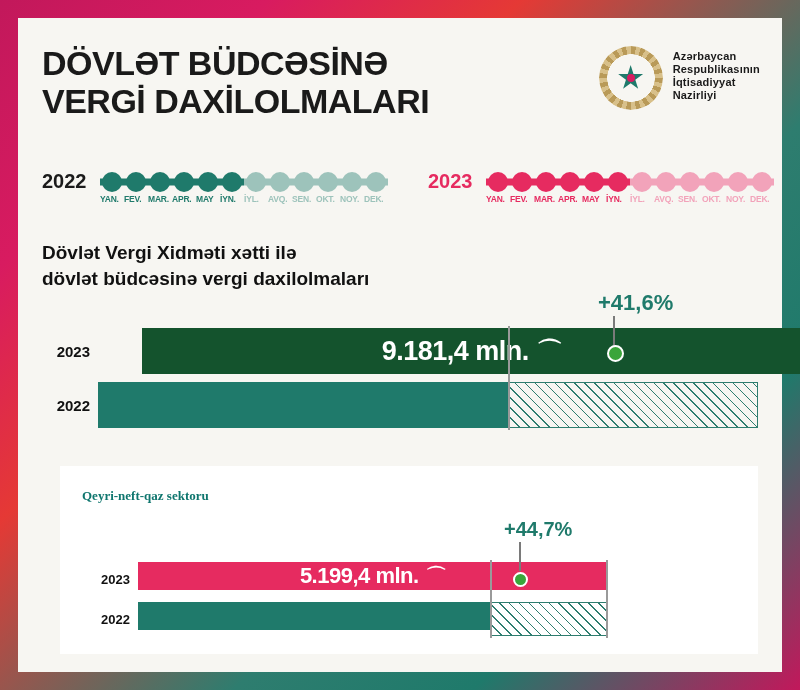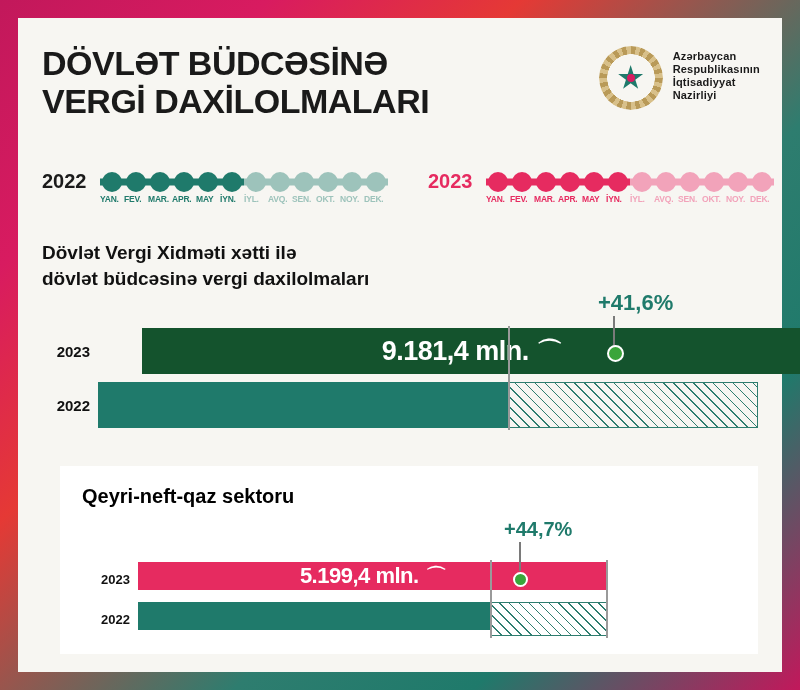--- a/index.html
+++ b/index.html
@@ -97,21 +97,21 @@
   }
   .needle{position:absolute;width:1.5px;background:#7a7a7a;}
   .greendot{position:absolute;width:13px;height:13px;border-radius:50%;background:#3aa53a;border:2px solid #fff;}
 
   
   .panel2{
     position:absolute;left:42px;top:448px;width:698px;height:188px;background:#fff;
   }
   .sec2-title{
     position:absolute;left:22px;top:18px;
-    font-size:20px;line-height:24px;font-weight:bold;color:#000000;
+    font-size:13px;line-height:24px;font-weight:bold;color:#0f766e;font-family:Liberation Serif, serif;
   }
   .sec2-title span{display:block;}
   .chart2{position:absolute;left:22px;top:96px;width:660px;height:80px;}
   .bar-row2{position:absolute;left:0;height:34px;}
   .rowlabel2{
     position:absolute;left:0;top:0;height:34px;width:56px;
     display:flex;align-items:center;justify-content:flex-end;
     font-size:13px;font-weight:bold;color:#111;padding-right:8px;box-sizing:border-box;
   }
   .bar2{position:absolute;top:0;height:28px;}

